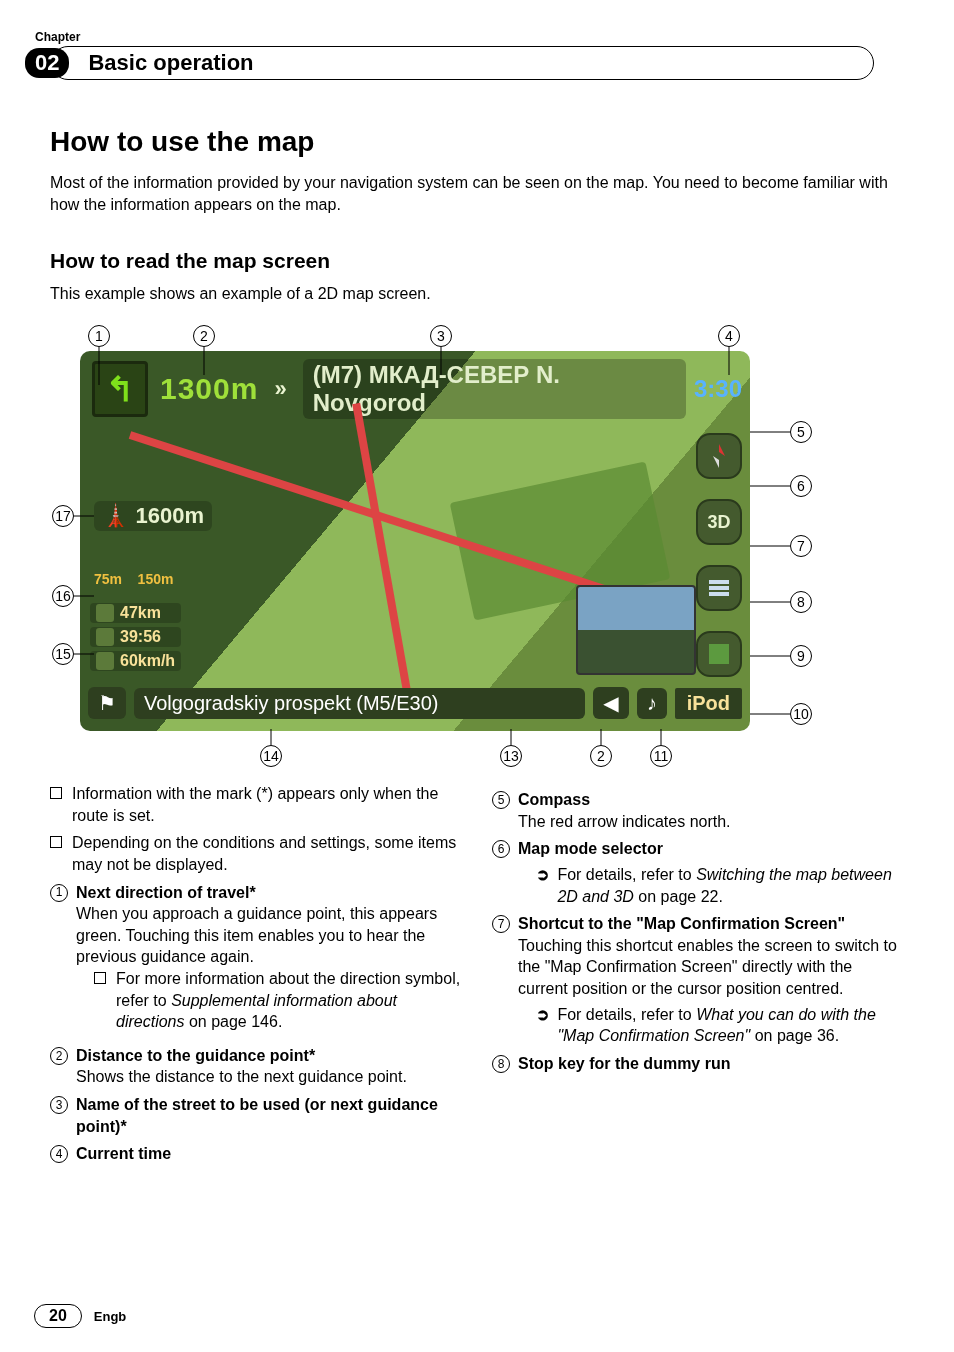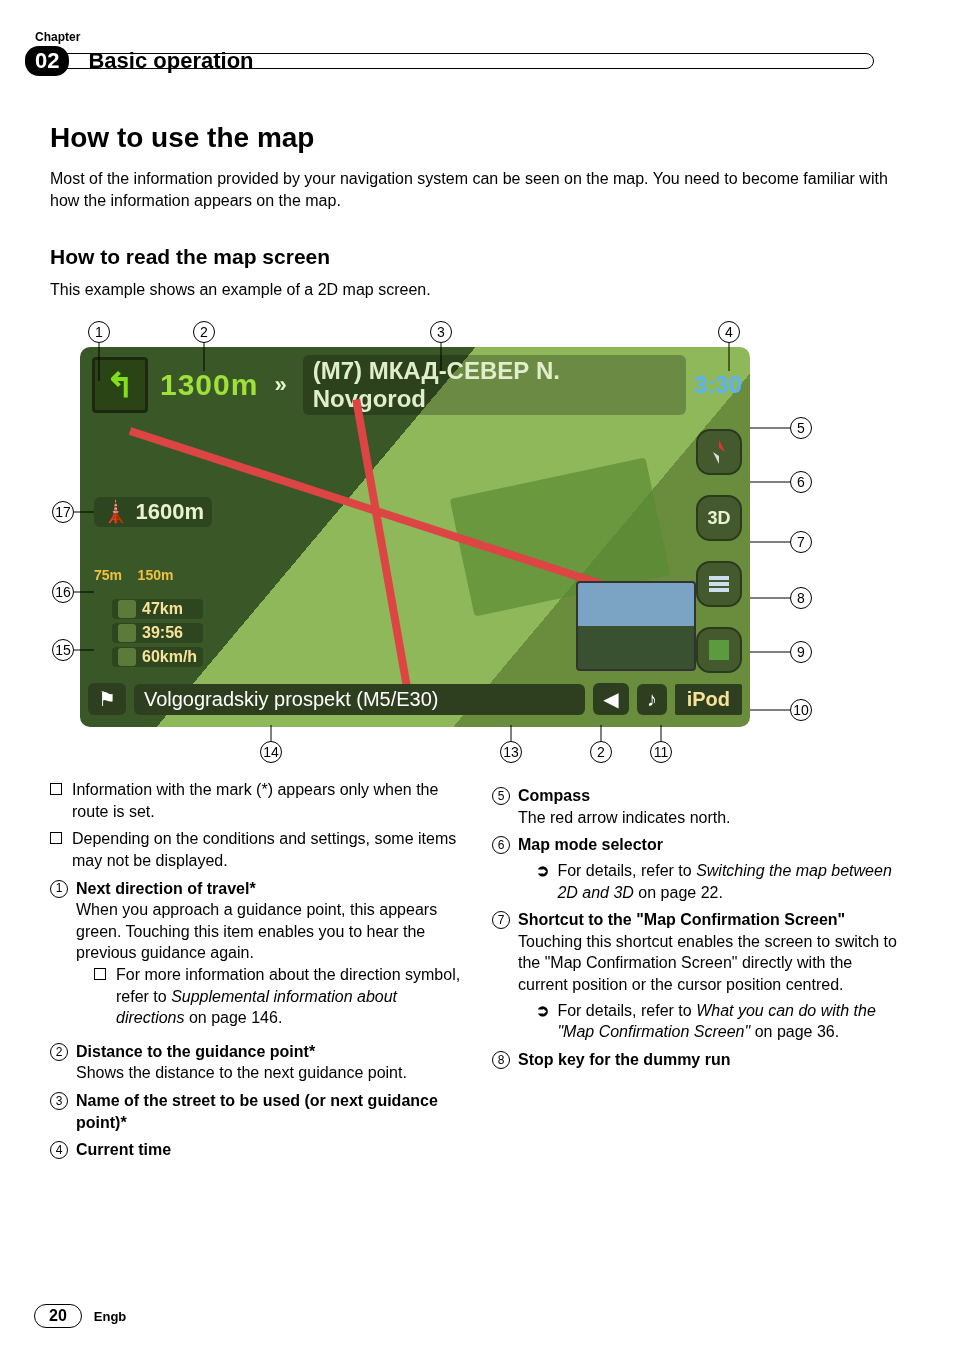--- a/index.html
+++ b/index.html
@@ -12,21 +12,21 @@
     position: relative;
     padding: 30px 50px 20px 50px;
   }
   .chapter-label { font-size: 12px; font-weight: bold; margin-left: -15px; }
   .header-row { display: flex; align-items: center; margin-top: 2px; position: relative; margin-left: -25px; }
   .ch-badge {
     background: #000; color: #fff; font-weight: bold; font-size: 22px;
     border-radius: 14px; padding: 2px 10px; margin-right: 12px; z-index: 2;
   }
   .header-title-wrap {
-    border: 1px solid #000; border-radius: 24px; flex: 1; height: 16px;
+    border: 1px solid #000; border-radius: 24px; flex: 1; height: 34px;
     display: flex; align-items: center; padding-left: 18px; position: relative; left: -30px; z-index: 1;
   }
   .header-title { font-weight: bold; font-size: 22px; padding-left: 18px; }
   .h1 { font-weight: bold; font-size: 28px; margin-top: 46px; }
   .intro { font-size: 16px; margin-top: 14px; line-height: 1.35; }
   .h2 { font-weight: bold; font-size: 21px; margin-top: 34px; }
   .sub { font-size: 16px; margin-top: 12px; }
   .map-wrap { position: relative; margin-top: 22px; height: 440px; }
   .map-svg { position: absolute; inset: 0; width: 100%; height: 100%; }
   .map-img {
@@ -40,21 +40,21 @@
   }
   .pill { border-radius:6px; padding:2px 8px; font-size:22px; }
   .green-arrow { width:56px; height:56px; background:#2a4415; border:3px solid #1b2a0e; border-radius:4px; display:flex; align-items:center; justify-content:center; color:#7fe01b; font-size:34px; margin:4px; }
   .dist-big { color:#9fe03a; font-size:30px; font-weight:bold; letter-spacing:1px; }
   .street-top { color:#e2eecb; font-size:24px; background:rgba(0,0,0,.25); border-radius:6px; padding:2px 10px; flex:1; }
   .time-top { color:#58b2ff; font-size:24px; font-weight:bold; }
   .side-icons { position:absolute; right:8px; top:70px; display:flex; flex-direction:column; gap:8px; }
   .sicon { width:46px; height:46px; background:#445a2e; border:2px solid #2a3a1c; border-radius:14px; display:flex; align-items:center; justify-content:center; color:#e9f3d0; font-size:18px; font-weight:bold;margin-top:12px; }
   .tower { position:absolute; left:14px; top:150px; color:#e9f3d0; font-size:22px; font-weight:bold; background:rgba(0,0,0,.2); border-radius:6px; padding:2px 8px; }
   .scale { position:absolute; left:14px; top:220px; color:#f0c040; font-size:14px; font-weight:bold; }
-  .statblock { position:absolute; left:32px; top:252px; display:flex; flex-direction:column; gap:4px; }
+  .statblock { position:absolute; left:10px; top:252px; display:flex; flex-direction:column; gap:4px; }
   .stat { color:#f8e29a; font-size:16px; font-weight:bold; background:rgba(0,0,0,.2); padding:1px 6px; border-radius:4px; display:flex; align-items:center; gap:6px; }
   .sticon { width:18px;height:18px;background:#5c7a3a;border-radius:3px;display:inline-block; }
   .bottombar { position:absolute; left:8px; right:8px; bottom:8px; height:40px; display:flex; align-items:center; gap:8px; }
   .bbox { background:#2e3f1f; color:#fff; border-radius:6px; padding:4px 10px; font-size:20px; }
   .ipod { background:#2e3f1f; color:#f8e29a; font-weight:bold; border-radius:2px; padding:4px 12px; font-size:20px; }
   .callout { position:absolute; font-size:14px; width:22px;height:22px;border:1px solid #000;border-radius:50%;display:flex;align-items:center;justify-content:center;background:#fff; }
   .content-cols { display:flex; gap:30px; margin-top:18px; font-size:16px; line-height:1.35; }
   .col { flex:1; }
   .bullet-row { display:flex; gap:10px; margin-bottom:6px; }
   .sq { width:12px; height:12px; border:1.5px solid #000; margin-top:4px; flex-shrink:0; }

